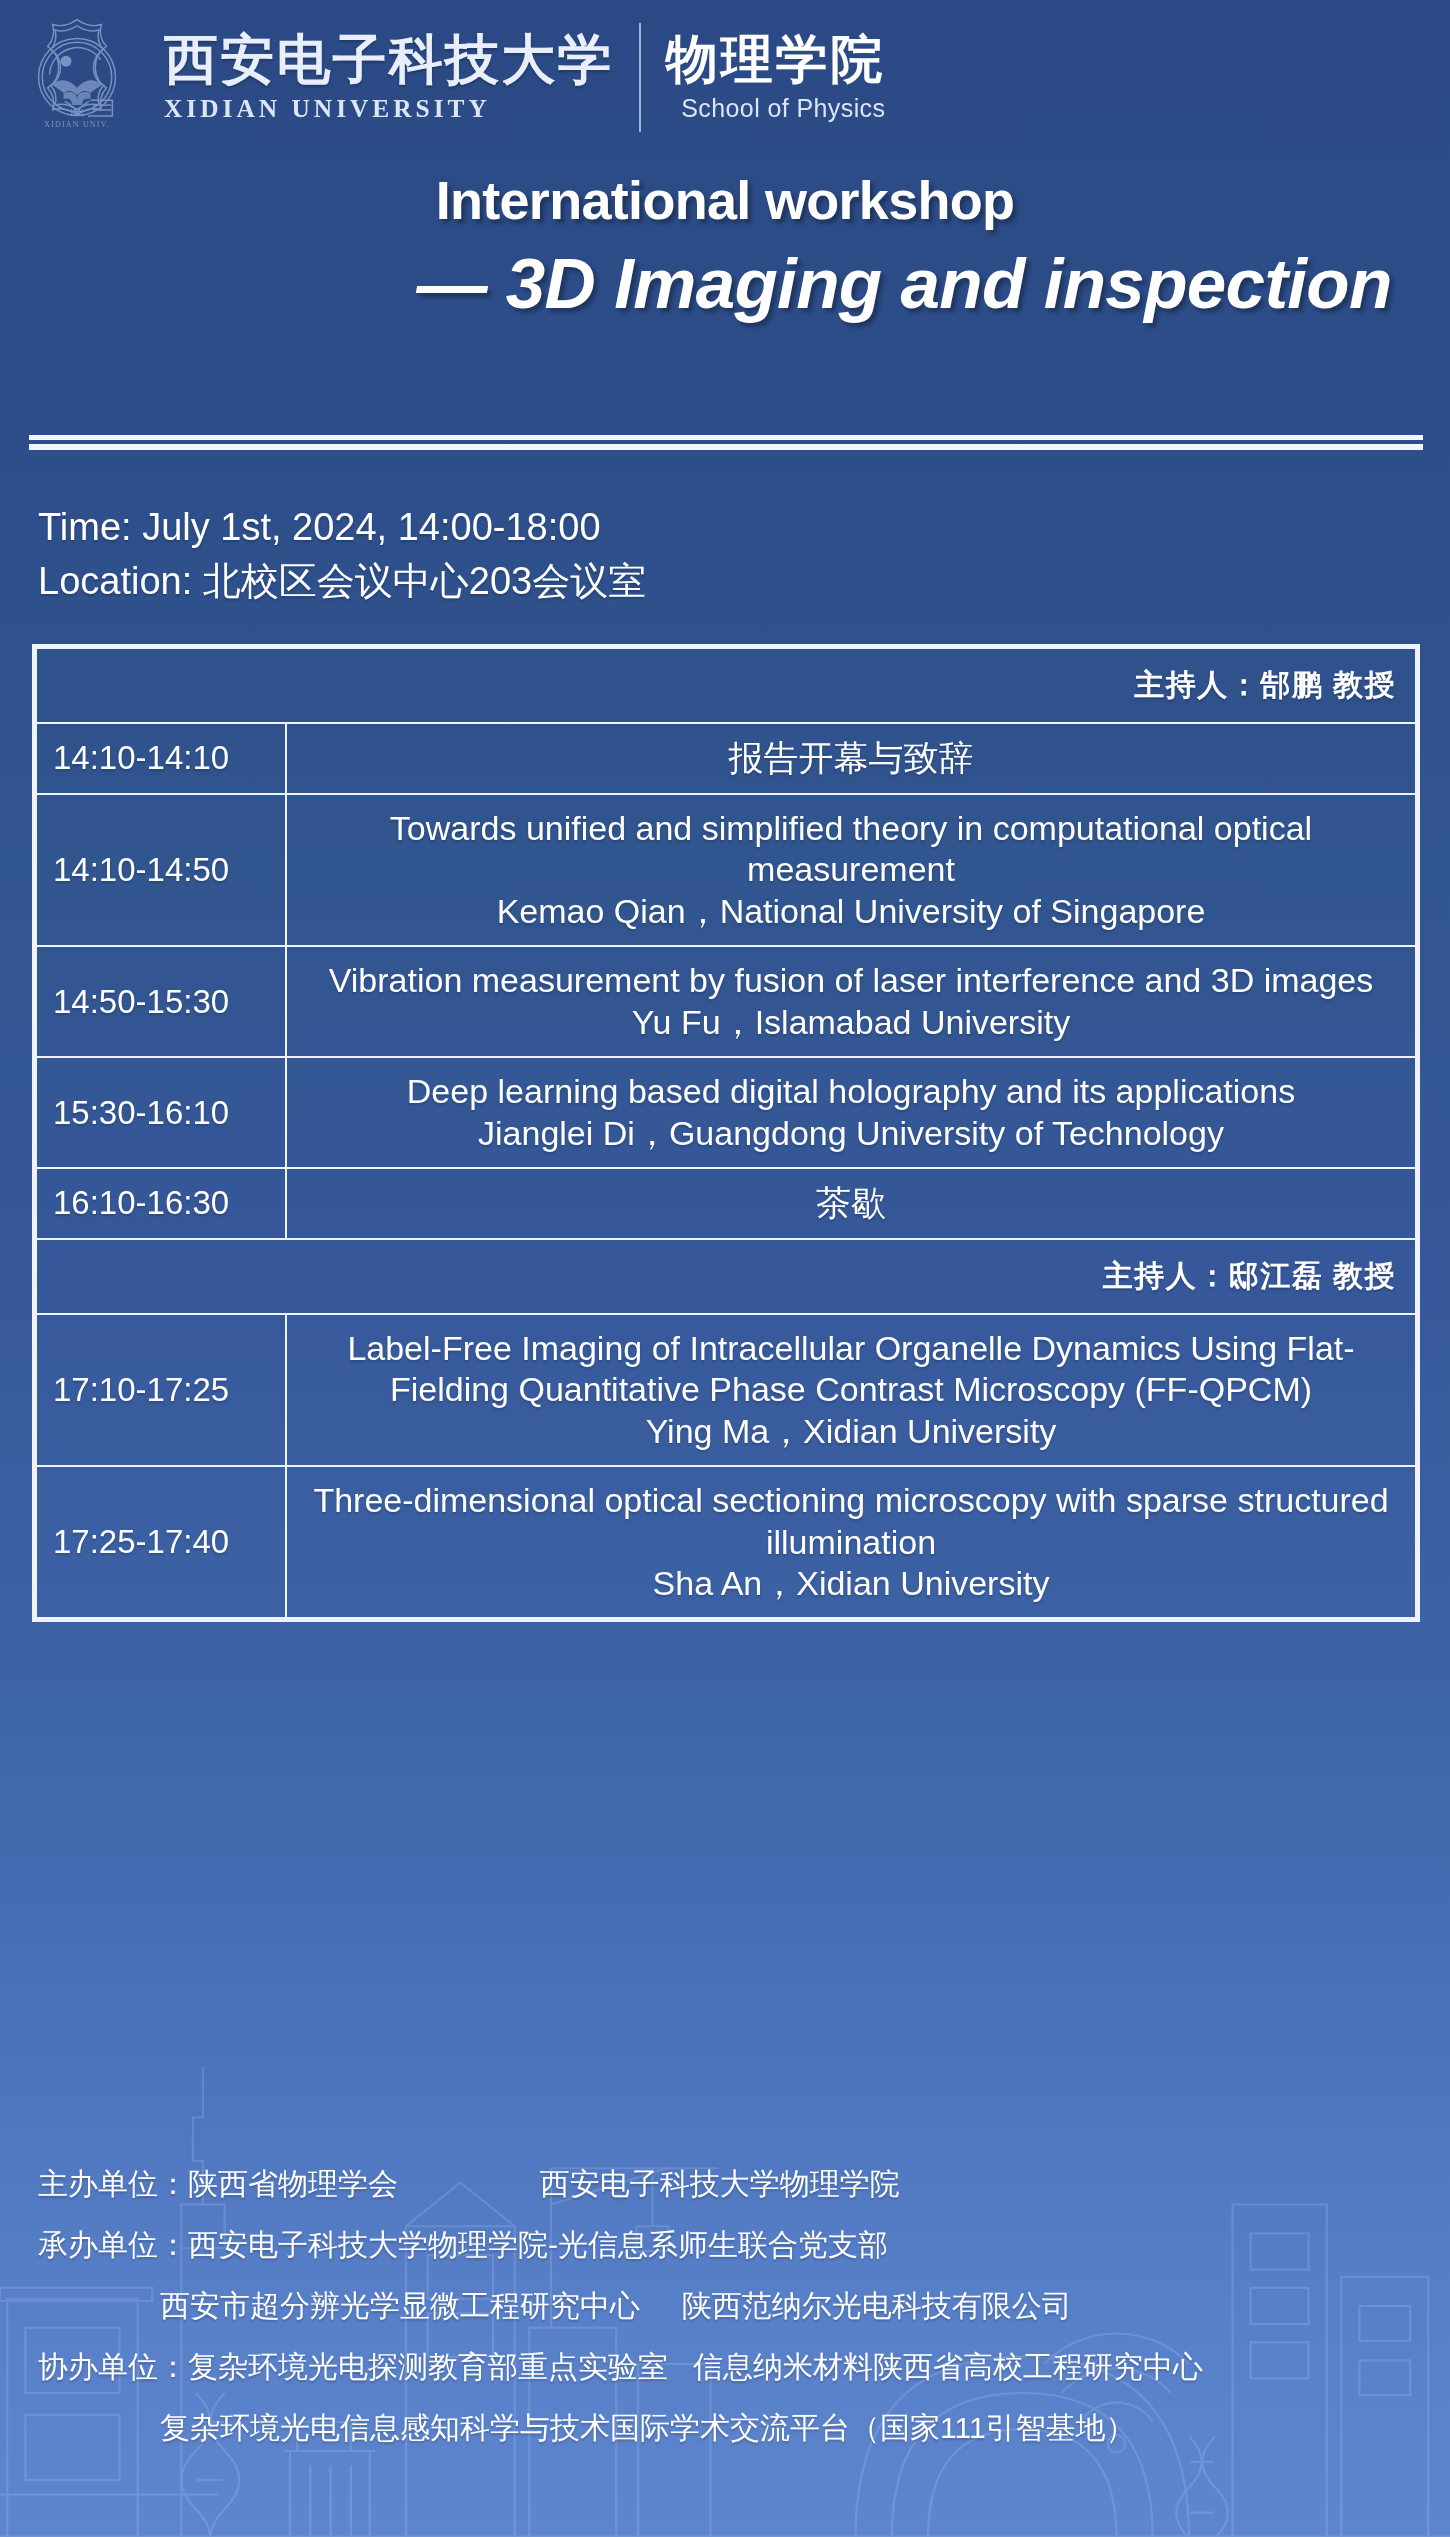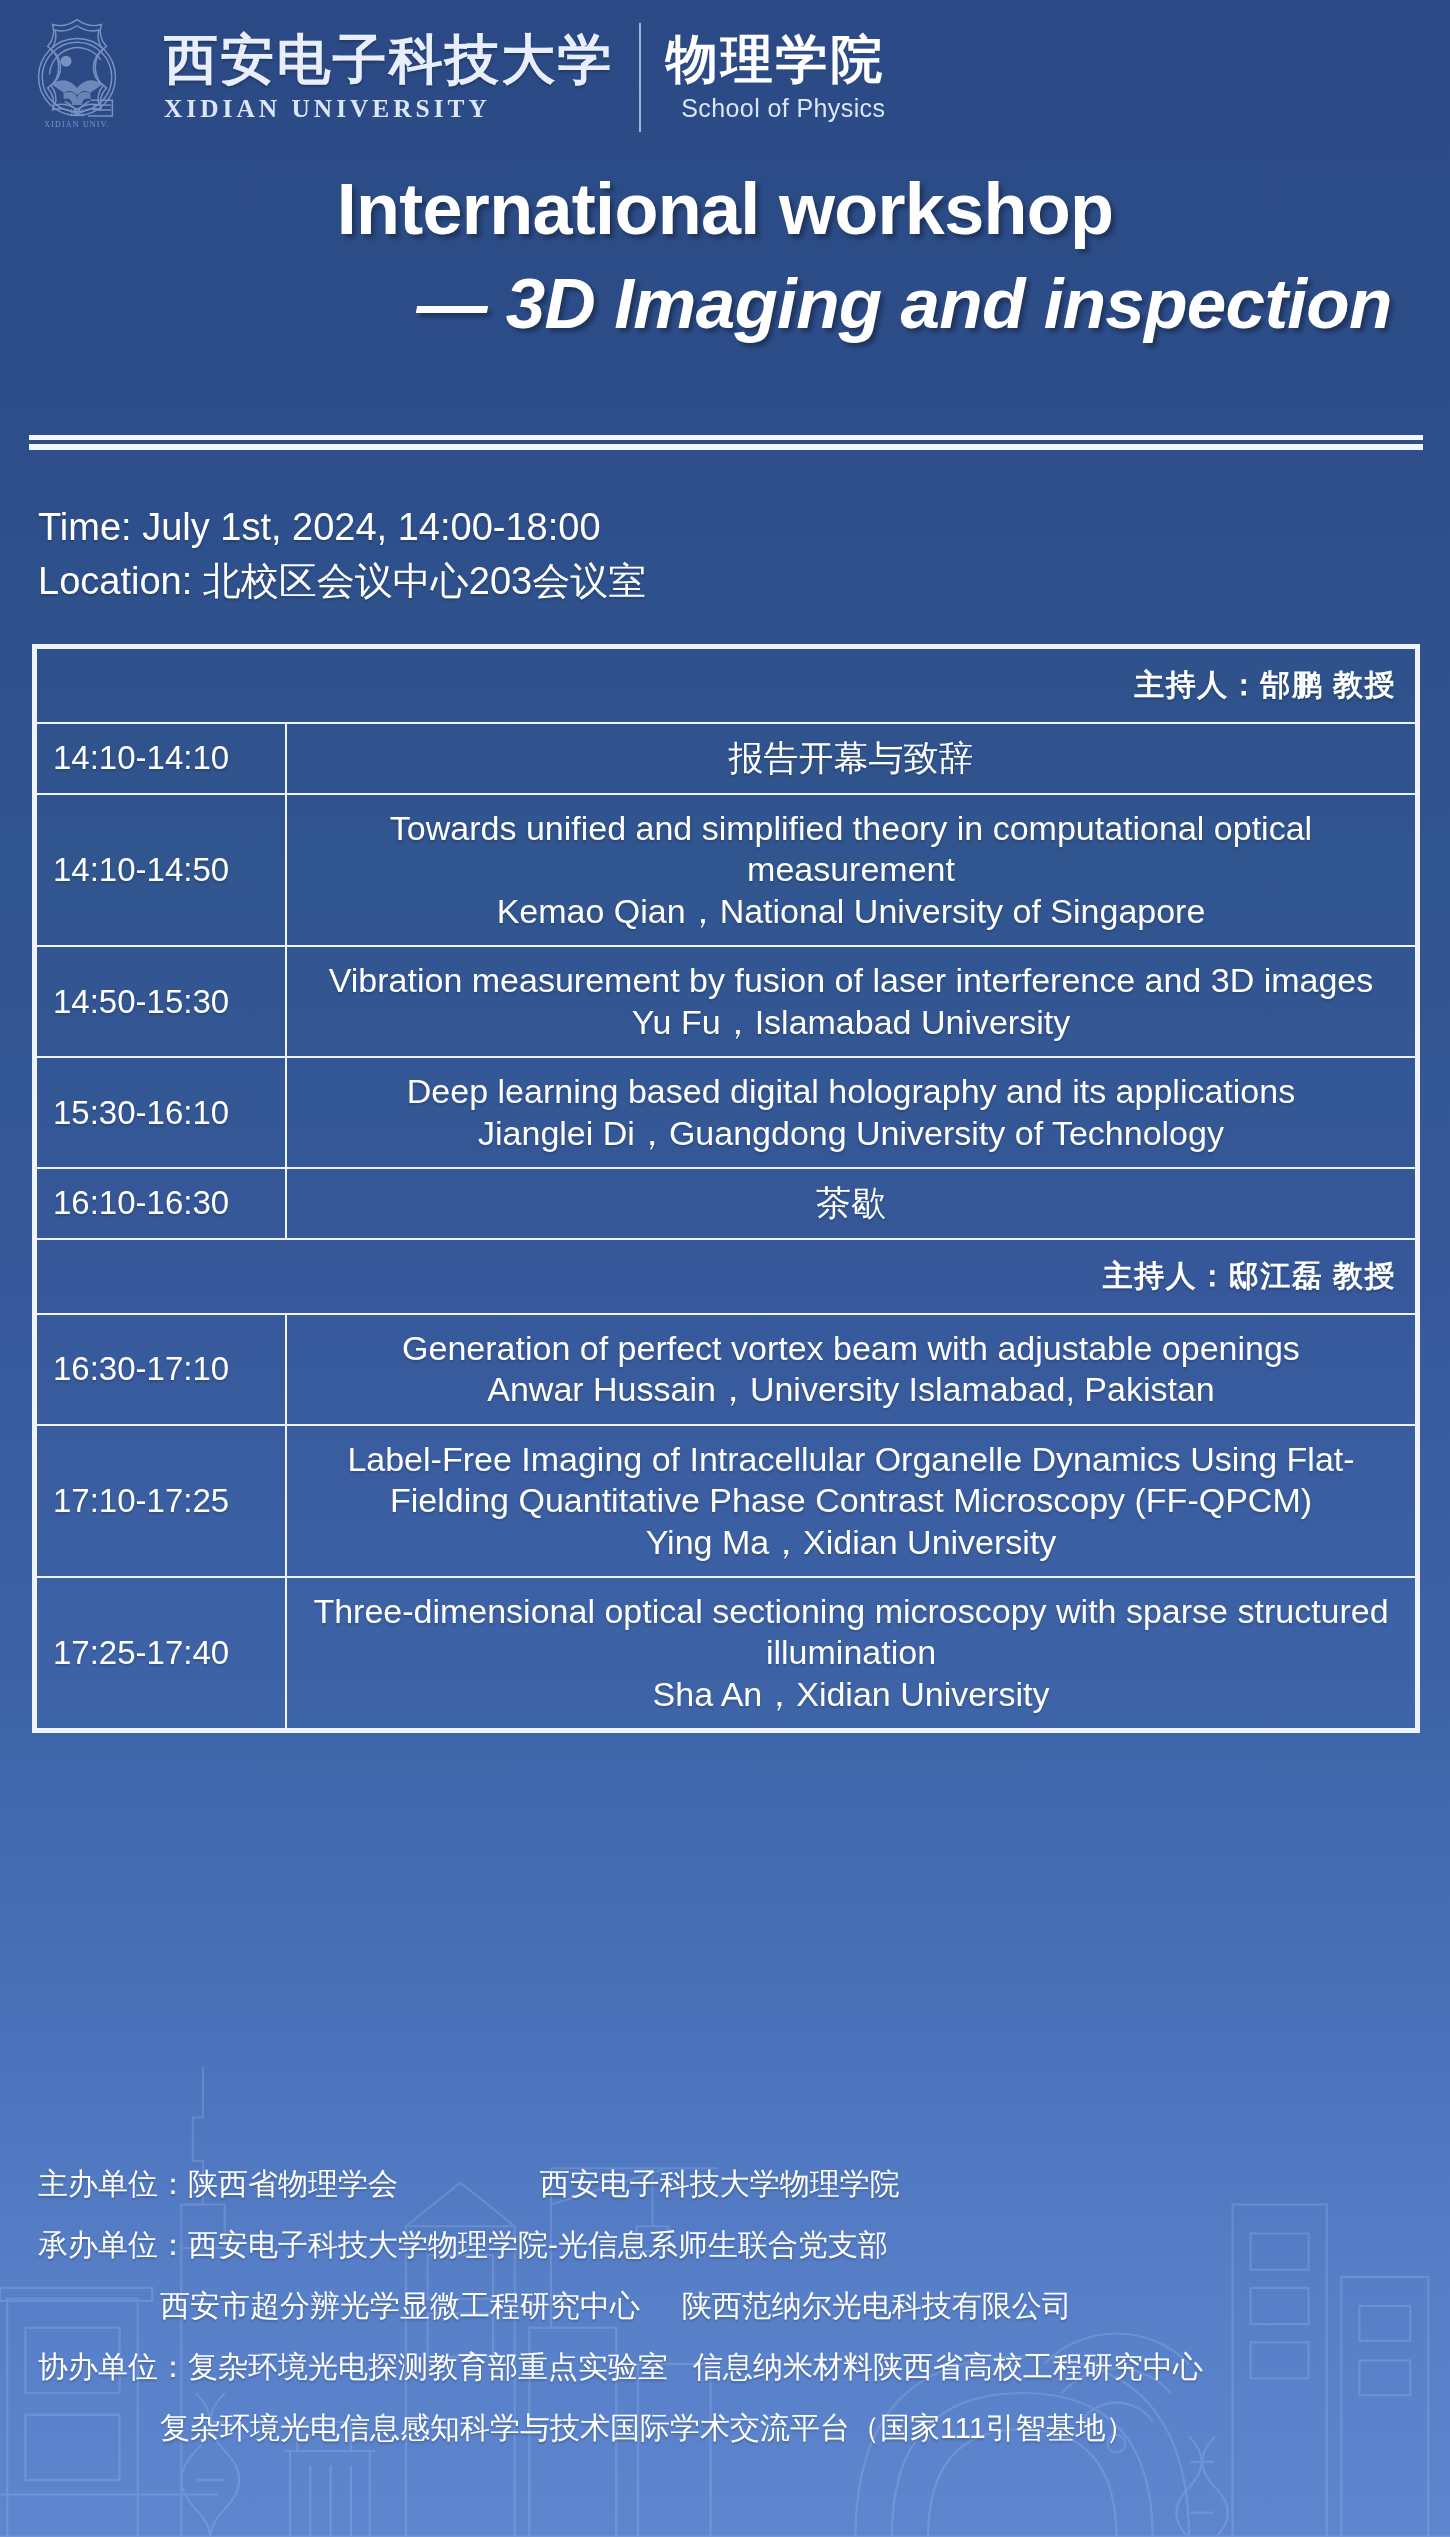--- a/index.html
+++ b/index.html
@@ -64,21 +64,21 @@
     font-size:25px; font-weight:400; color:#dbe5f7; line-height:1;
     margin-top:11.6px; letter-spacing:0.4px;
   }
   
   .title-wrap{
     position:absolute; left:0; top:171px; width:1450px;
     padding:0 51px;
   }
   .title-1{
     text-align:center;
-    font-size:72px; font-weight:700; line-height:1.08;
+    font-size:54px; font-weight:700; line-height:1.08;
     letter-spacing:-0.7px;
     text-shadow:3.6px 4.4px 4.4px rgba(0,0,0,.32);
   }
   .title-2{
     text-align:right;
     font-size:71px; font-weight:700; line-height:1.1;
     margin-top:16px; padding-right:7.3px;
     letter-spacing:-0.7px;
     text-shadow:3.6px 4.4px 4.4px rgba(0,0,0,.32);
     font-style:italic;
@@ -280,24 +280,20 @@
             <td class="topic-cell"><span>Deep learning based digital holography and its applications</span><span class="spk">Jianglei Di，Guangdong University of Technology</span></td>
           </tr>
           <tr>
             <td class="time-cell">16:10-16:30</td>
             <td class="topic-cell zh-cell"><span>茶歇</span></td>
           </tr>
           <tr>
             <td colspan="2" class="host-cell">主持人：邸江磊 教授</td>
           </tr>
           <tr>
-            <td class="time-cell">16:30-17:10</td>
-            <td class="topic-cell"><span>Generation of perfect vortex beam with adjustable openings</span><span class="spk">Anwar Hussain，University Islamabad, Pakistan</span></td>
-          </tr>
-          <tr>
             <td class="time-cell">17:10-17:25</td>
             <td class="topic-cell"><span>Label-Free Imaging of Intracellular Organelle Dynamics Using Flat-Fielding Quantitative Phase Contrast Microscopy (FF-QPCM)</span><span class="spk">Ying Ma，Xidian University</span></td>
           </tr>
           <tr>
             <td class="time-cell">17:25-17:40</td>
             <td class="topic-cell"><span>Three-dimensional optical sectioning microscopy with sparse structured illumination</span><span class="spk">Sha An，Xidian University</span></td>
           </tr>
         </tbody>
     </table>
   </div>

